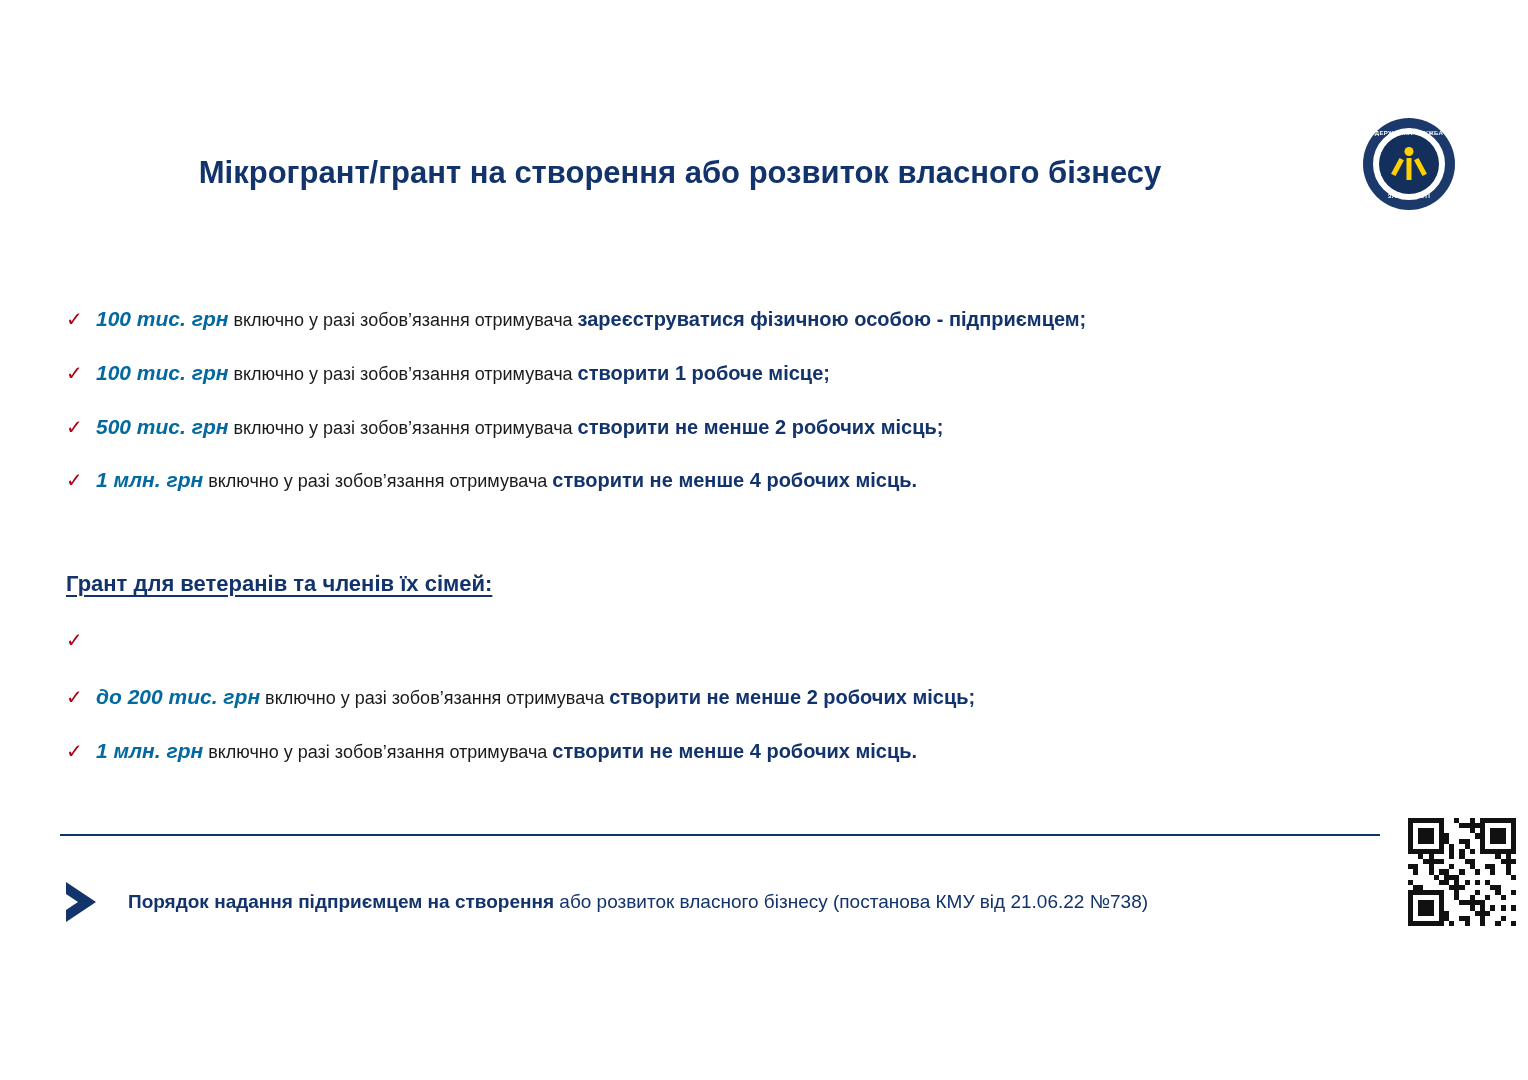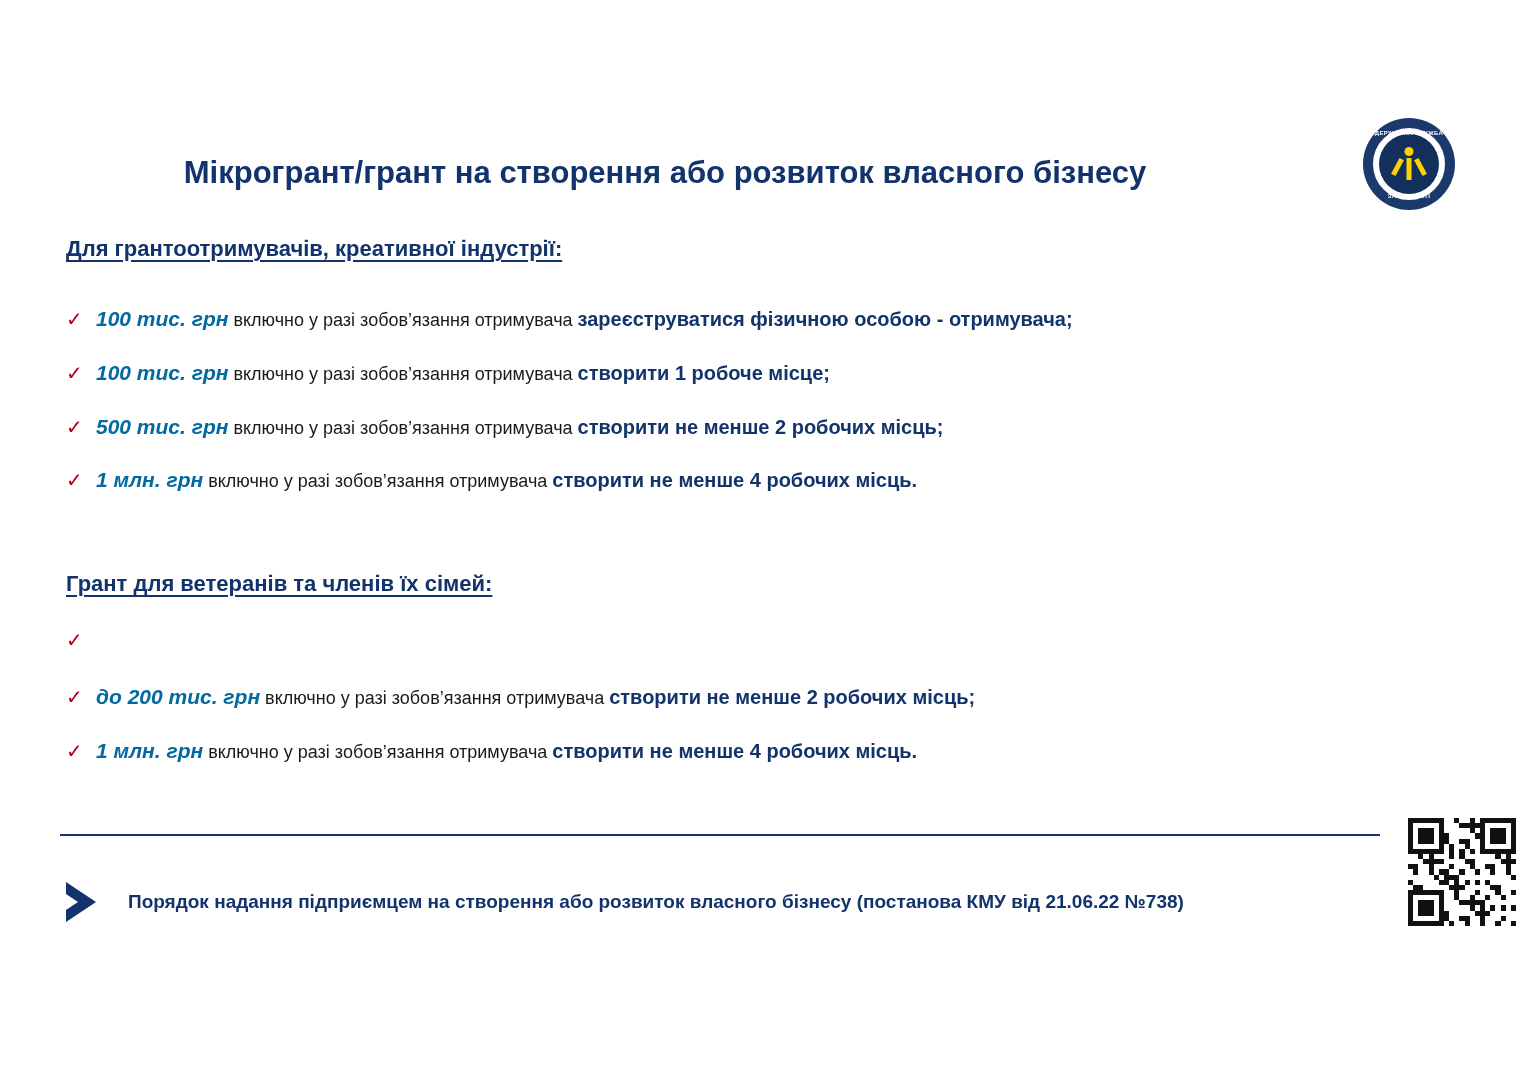--- a/index.html
+++ b/index.html
@@ -102,20 +102,21 @@
   
   .title {
     position: absolute;
     top: 155px;
     left: 0;
     width: 1330px;
     text-align: center;
     font-size: 31px;
     font-weight: bold;
     color: #12336b;
+    padding-left: 15px;
   }
 
   
   .section-heading {
     position: absolute;
     left: 66px;
     font-size: 22px;
     font-weight: bold;
     color: #12336b;
     text-decoration: underline;
@@ -181,21 +182,21 @@
   .footer-arrow svg { display: block; }
   .footer-text {
     position: absolute;
     left: 128px;
     top: 891px;
     width: 1270px;
     font-size: 19px;
     color: #12336b;
     font-weight: bold;
   }
-  .footer-text .reg { font-weight: bold; }
+  .footer-text .reg { font-weight: normal; }
 
   
   .qr {
     position: absolute;
     left: 1408px;
     top: 818px;
     width: 108px;
     height: 108px;
     background: #ffffff;
   }
@@ -223,26 +224,25 @@
     <div class="figure">
       <span class="fig-head"></span>
       <span class="fig-arm-l"></span>
       <span class="fig-arm-r"></span>
       <span class="fig-body"></span>
     </div>
   </div>
 
   <div class="title">Мікрогрант/грант на створення або розвиток власного бізнесу</div>
 
-  <div class="section-heading sec1">Для грантоотримувачів, креативної індустрії:</div>
 
   <div class="bullet-row" style="top:306px;">
     <span class="check">✓</span>
     <span class="bullet-text">
-      <span class="amount">100 тис. грн</span><span class="mid"> включно у разі зобов’язання отримувача </span><span class="emph">зареєструватися фізичною особою - отримувача;</span>
+      <span class="amount">100 тис. грн</span><span class="mid"> включно у разі зобов’язання отримувача </span><span class="emph">зареєструватися фізичною особою - підприємцем;</span>
     </span>
   </div>
 
   <div class="bullet-row" style="top:360px;">
     <span class="check">✓</span>
     <span class="bullet-text">
       <span class="amount">100 тис. грн</span><span class="mid"> включно у разі зобов’язання отримувача </span><span class="emph">створити 1 робоче місце;</span>
     </span>
   </div>
 

